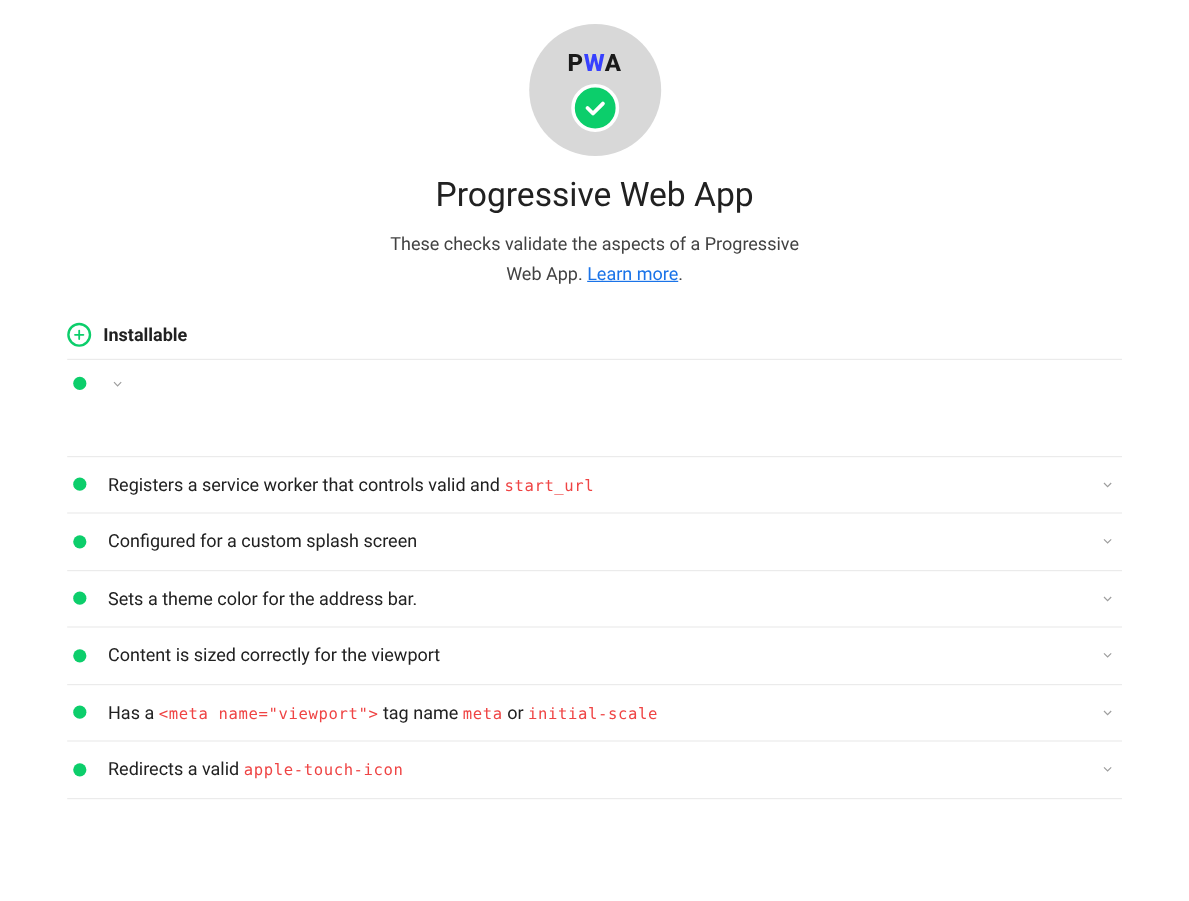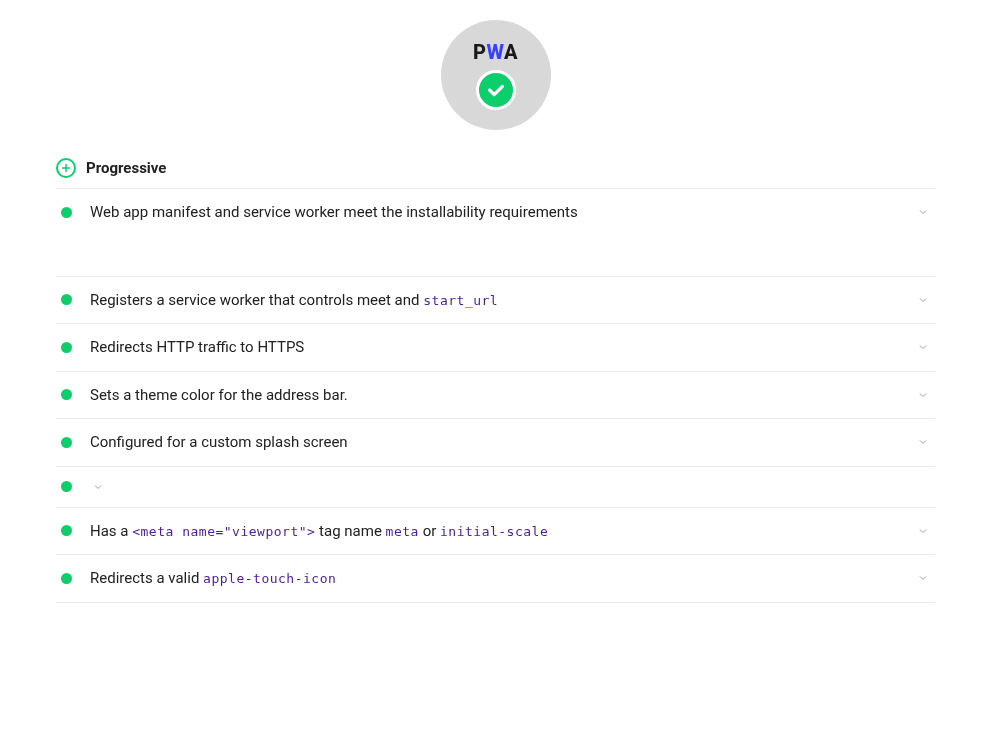--- a/index.html
+++ b/index.html
@@ -129,21 +129,21 @@
     }
     .audit-label {
       flex: 1;
       font-size: 15px;
       color: #212121;
       line-height: 1.5;
     }
     .code {
       font-family: "Consolas", "Menlo", monospace;
       font-size: 13px;
-      color: #4c1d95;
+      color: #ef4444;
       letter-spacing: 0.5px;
     }
     .chevron {
       width: 16px;
       height: 16px;
       display: inline-flex;
       align-items: center;
       justify-content: center;
       color: #757575;
       flex-shrink: 0;
@@ -162,89 +162,84 @@
 <div class="container">
   <div class="header">
     <div class="badge-wrapper">
       <span class="pwa-text"><span class="p">P</span><span class="w">W</span><span class="a">A</span></span>
       <div class="check-circle">
         <svg viewBox="0 0 24 24">
             <polyline points="5 12 10 17 19 8"></polyline>
           </svg>
       </div>
     </div>
+    <h1 class="title">Progressive Web App</h1>
+    <p class="subtitle">
+      <span>These checks validate the aspects of a Progressive Web App. </span><a class="learn-more">Learn more</a><span>.</span>
+    </p>
   </div>
 
   <div class="section">
     <div class="section-header">
       <span class="section-icon">
         <svg viewBox="0 0 24 24">
             <path d="M12 5v14M5 12h14" stroke="#0cce6b" stroke-width="3" fill="none" stroke-linecap="round"></path>
           </svg>
       </span>
-      <span>Progressive</span>
-    </div>
-
-    <div class="audit-row">
-      <span class="dot"></span>
-      <span class="audit-label">Web app manifest and service worker meet the installability requirements</span>
+      <span>Installable</span>
+    </div>
+
+    <div class="audit-row">
+      <span class="dot"></span>
       <span class="chevron">
         <svg viewBox="0 0 24 24">
             <polyline points="6 9 12 15 18 9"></polyline>
           </svg>
       </span>
     </div>
   </div>
 
   <div class="section">
 
     <div class="audit-row">
       <span class="dot"></span>
       <span class="audit-label">
-        <span>Registers a service worker that controls meet and </span><span class="code">start_url</span>
-      </span>
-      <span class="chevron">
-          <svg viewBox="0 0 24 24">
-            <polyline points="6 9 12 15 18 9"></polyline>
-          </svg>
-        </span>
-    </div>
-
-    <div class="audit-row">
-      <span class="dot"></span>
-      <span class="audit-label">Redirects HTTP traffic to HTTPS</span>
+        <span>Registers a service worker that controls valid and </span><span class="code">start_url</span>
+      </span>
+      <span class="chevron">
+          <svg viewBox="0 0 24 24">
+            <polyline points="6 9 12 15 18 9"></polyline>
+          </svg>
+        </span>
+    </div>
+
+
+    <div class="audit-row">
+      <span class="dot"></span>
+      <span class="audit-label">Configured for a custom splash screen</span>
       <span class="chevron">
           <svg viewBox="0 0 24 24">
             <polyline points="6 9 12 15 18 9"></polyline>
           </svg>
         </span>
     </div>
 
     <div class="audit-row">
       <span class="dot"></span>
       <span class="audit-label">Sets a theme color for the address bar.</span>
       <span class="chevron">
           <svg viewBox="0 0 24 24">
             <polyline points="6 9 12 15 18 9"></polyline>
           </svg>
         </span>
     </div>
 
     <div class="audit-row">
       <span class="dot"></span>
-      <span class="audit-label">Configured for a custom splash screen</span>
-      <span class="chevron">
-          <svg viewBox="0 0 24 24">
-            <polyline points="6 9 12 15 18 9"></polyline>
-          </svg>
-        </span>
-    </div>
-
-    <div class="audit-row">
-      <span class="dot"></span>
+      <span class="audit-label">Content is sized correctly for the viewport</span>
       <span class="chevron">
           <svg viewBox="0 0 24 24">
             <polyline points="6 9 12 15 18 9"></polyline>
           </svg>
         </span>
     </div>
 
     <div class="audit-row">
       <span class="dot"></span>
       <span class="audit-label">

